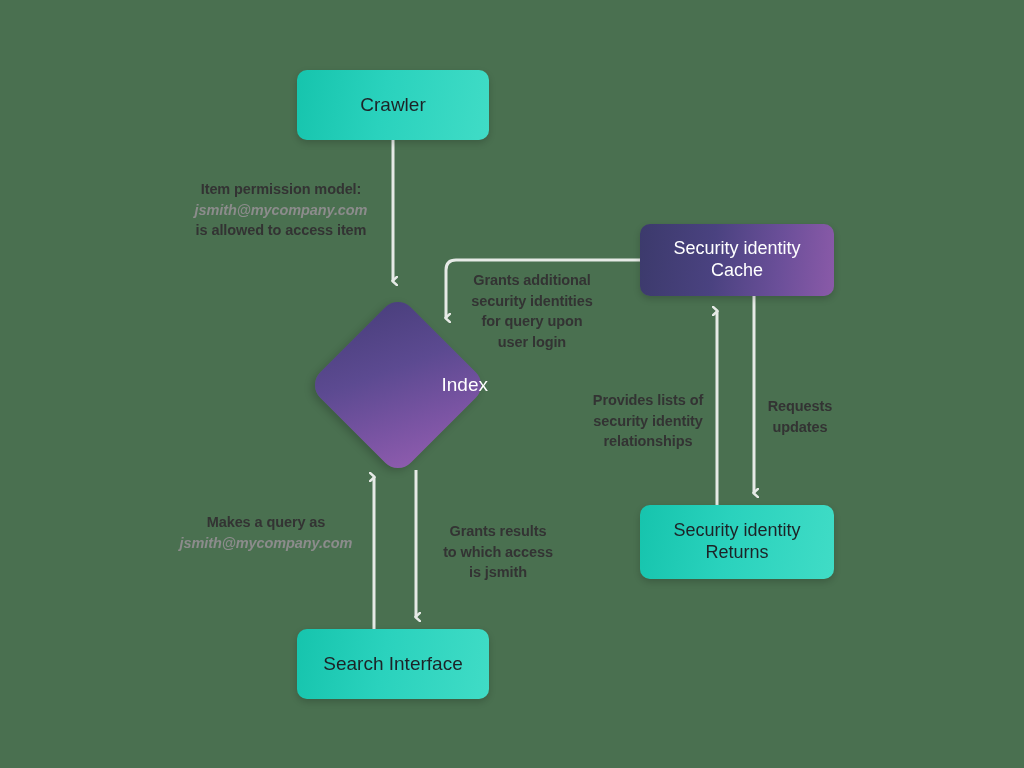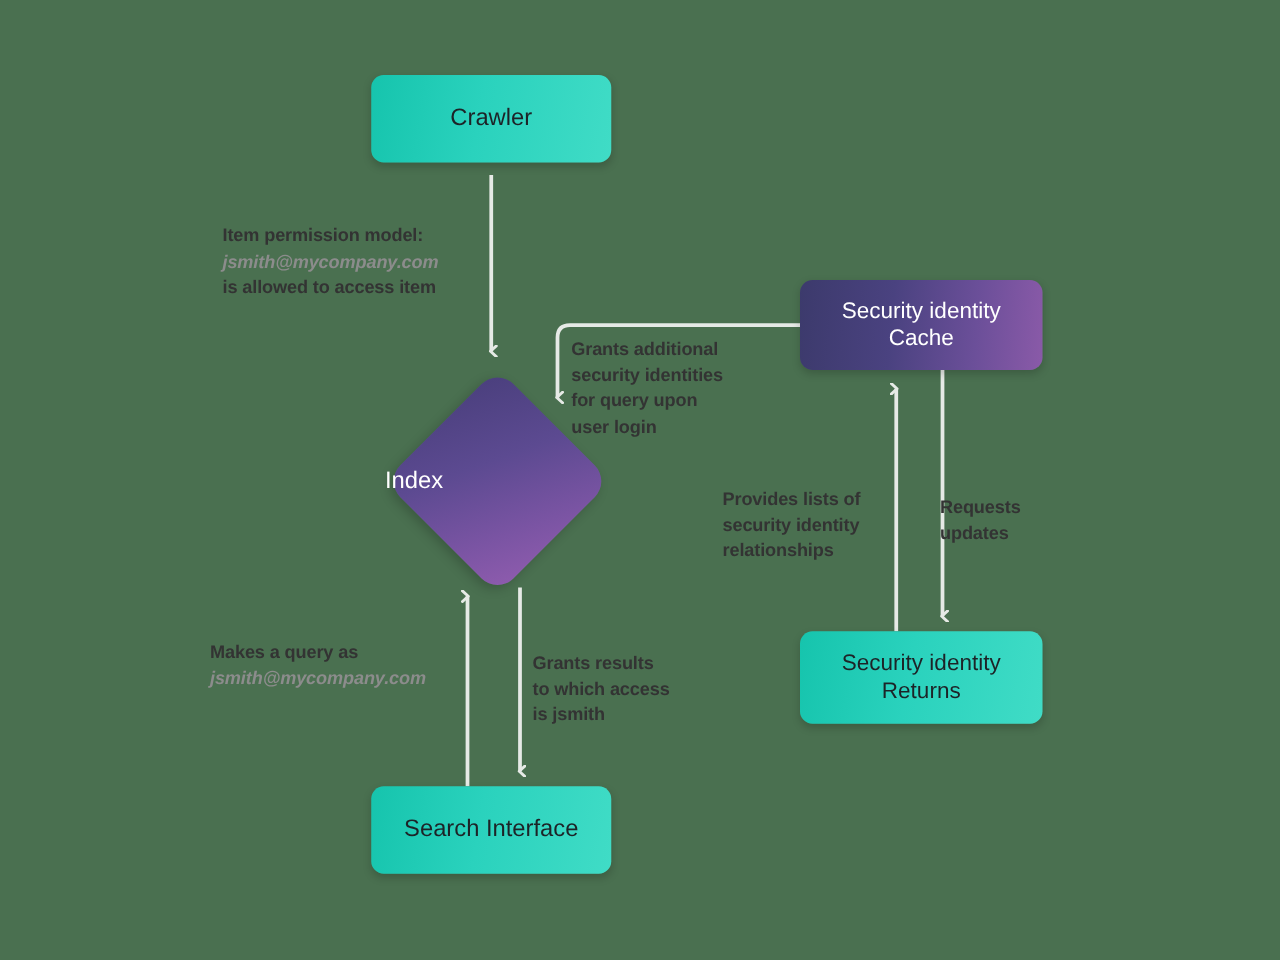--- a/index.html
+++ b/index.html
@@ -42,21 +42,21 @@
   }
   .node-teal {
     background: linear-gradient(100deg, #16c4ad 0%, #2ad2bd 45%, #40dcc6 100%);
     color: #1d2327;
   }
   .node-purple {
     background: linear-gradient(95deg, #3c3a6c 0%, #4a4280 38%, #6b4f99 72%, #8a5aa8 100%);
     color: #ffffff;
   }
   #node-crawler {
-    left: 297px; top: 60px; width: 192px; height: 70px; justify-content: center;
+    left: 297px; top: 70px; width: 192px; height: 70px; justify-content: center;
   }
   #node-crawler .node-label { font-size: 19px; }
   #node-search-interface {
     left: 297px; top: 629px; width: 192px; height: 70px;
   }
   #node-search-interface .node-label { font-size: 19px; }
   #node-cache {
     left: 640px; top: 224px; width: 194px; height: 72px;
   }
   #node-cache .node-label { font-size: 18px; }
@@ -64,21 +64,21 @@
     left: 640px; top: 505px; width: 194px; height: 74px;
   }
   #node-provider .node-label { font-size: 18px; }
 
   #node-index {
     position: absolute;
     left: 308px; top: 295px;
     width: 180px; height: 180px;
     display: flex;
     align-items: center;
-    justify-content: flex-start;
+    justify-content: flex-end;
   }
   #node-index .diamond-shape {
     position: absolute;
     left: 26px; top: 26px;
     width: 128px; height: 128px;
     border-radius: 18px;
     transform: rotate(45deg);
     background: linear-gradient(115deg, #4a3f7d 0%, #5c4a91 40%, #7a54a3 75%, #8f5cae 100%);
     box-shadow: 0 4px 9px rgba(0,0,0,0.2);
   }
@@ -88,21 +88,21 @@
     font-size: 19px;
     z-index: 2;
   }
 
   .edge-label {
     position: absolute;
     color: #333333;
     font-size: 14.5px;
     font-weight: bold;
     line-height: 1.42;
-    text-align: left;
+    text-align: center;
     letter-spacing: -0.1px;
   }
   .edge-label .email {
     font-style: italic;
     color: #8c8c8c;
     font-weight: bold;
   }
   #label-item-permission { left: 178px; top: 179px; width: 206px; }
   #label-grants         { left: 457px; top: 270px; width: 150px; }
   #label-provides       { left: 578px; top: 390px; width: 140px; }

